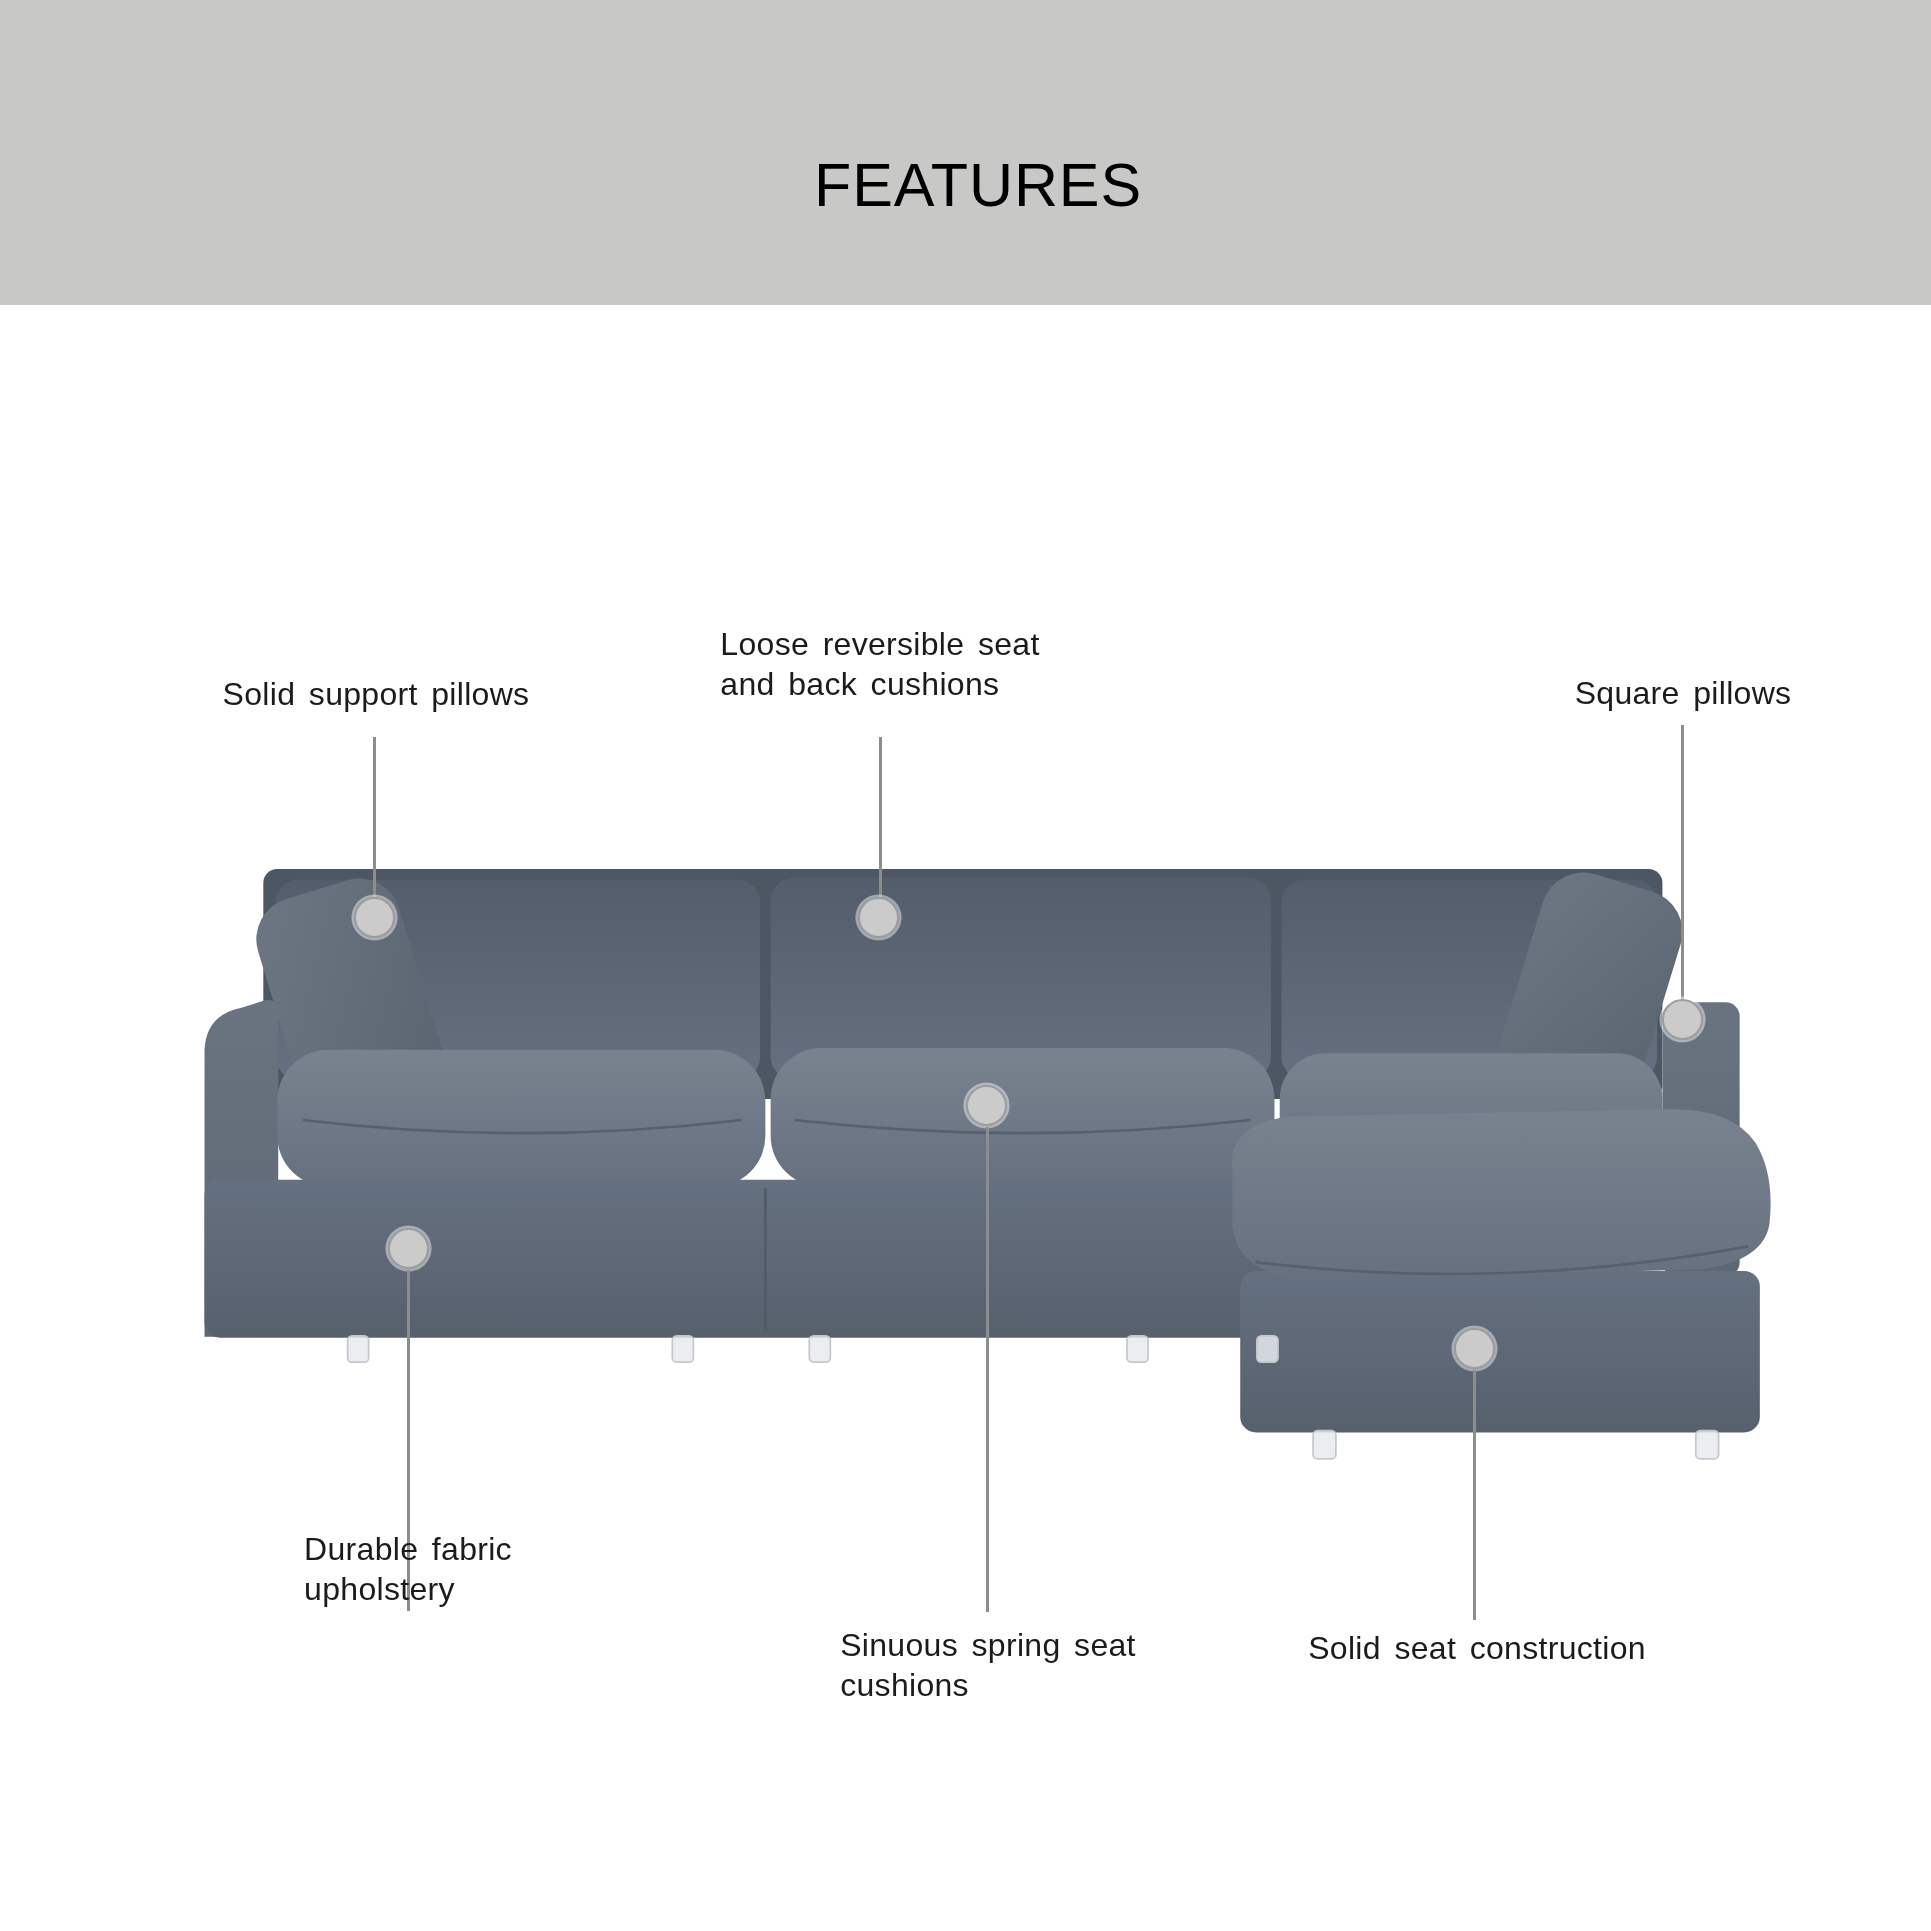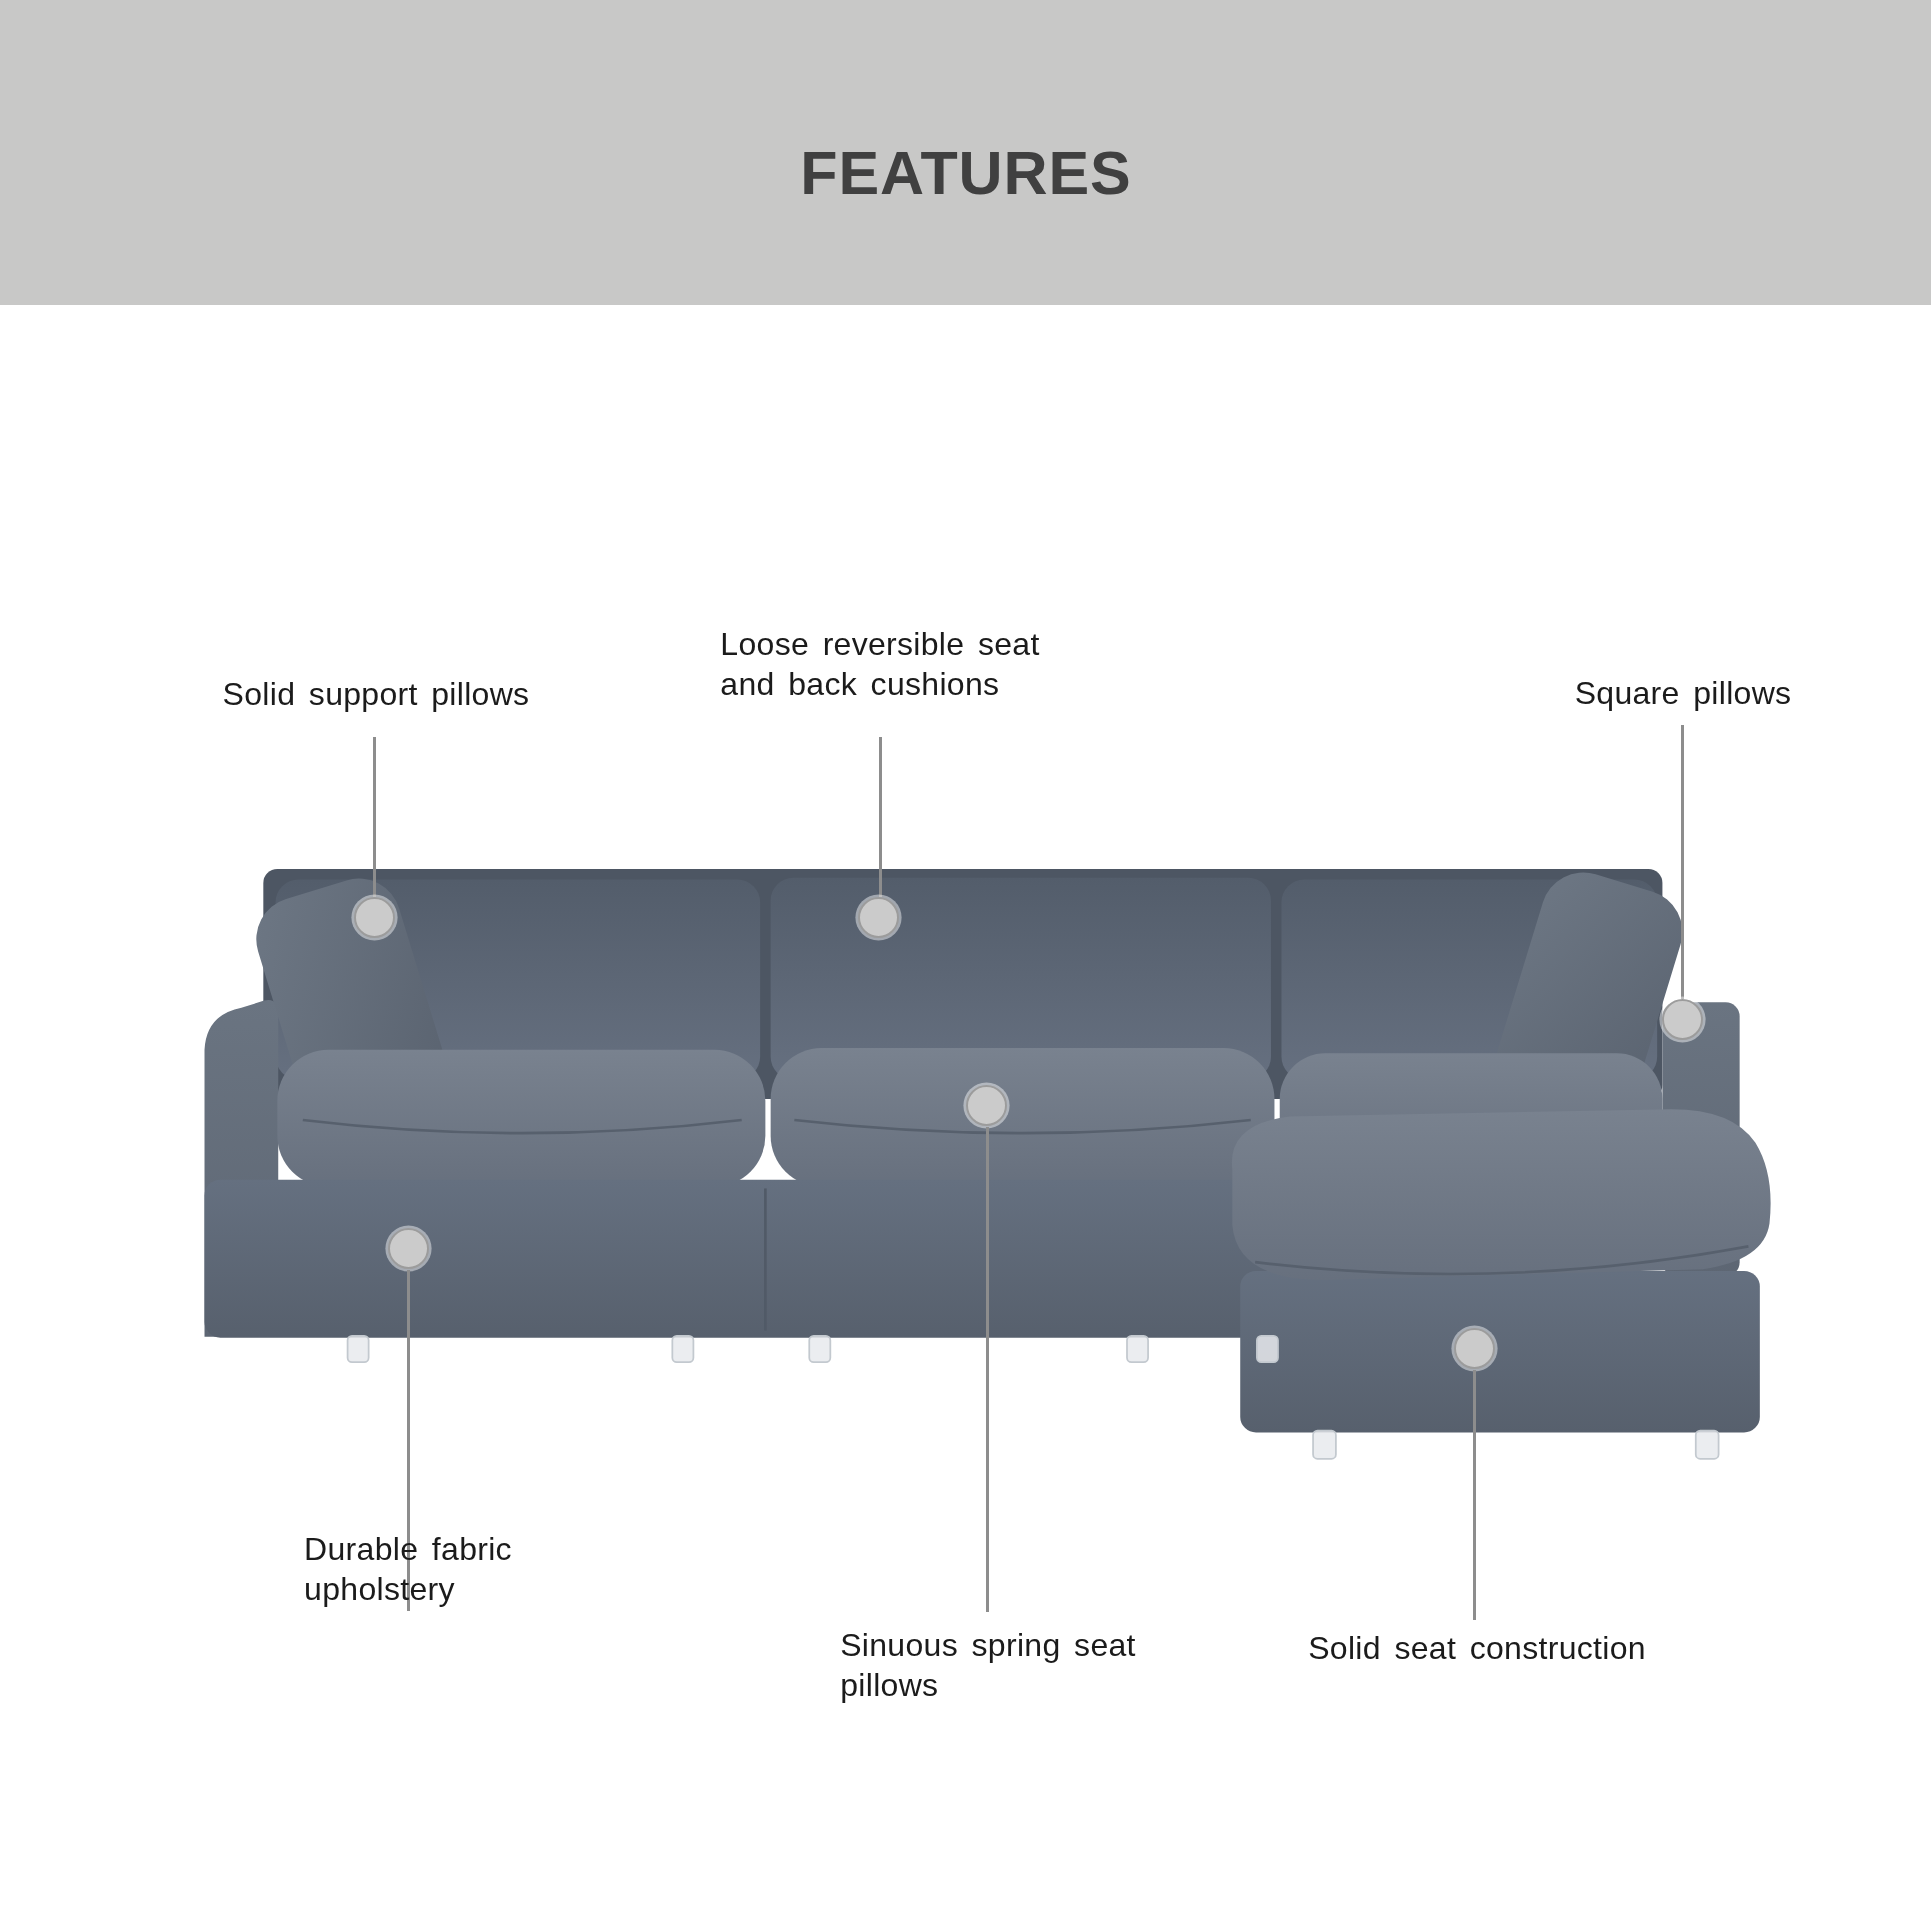--- a/index.html
+++ b/index.html
@@ -12,23 +12,23 @@
 
   
   .banner {
     position: absolute; left: 0; top: 0;
     width: 1931px; height: 305px;
     background: #c8c8c7;
   }
   .banner h1 {
     position: absolute; left: 966px; top: 173px;
     transform: translate(-50%, -50%);
-    margin: 0;
-    font-size: 61px; font-weight: 700; letter-spacing: 0.9px;
-    color: #404040;
+    margin: 12px;
+    font-size: 61px; font-weight: 400; letter-spacing: 0.9px;
+    color: #000000;
     white-space: nowrap;
   }
 
   
   .stage { position: absolute; inset: 0; }
   svg.sofa { position: absolute; left: 0; top: 0; }
 
   
   .callout-label {
     position: absolute;
@@ -183,21 +183,21 @@
       <div class="callout-dot" style="left:388px; top:1228px;"></div>
       <div class="callout-line" style="left:407px; top:1270px; height:341px;"></div>
       <div class="callout-label" style="left:408px; top:1529px;">Durable fabric
 upholstery</div>
     </div>
 
     <div>
       <div class="callout-dot" style="left:966px; top:1085px;"></div>
       <div class="callout-line" style="left:986px; top:1127px; height:485px;"></div>
       <div class="callout-label" style="left:988px; top:1625px;">Sinuous spring seat
-pillows</div>
+cushions</div>
     </div>
 
     <div>
       <div class="callout-dot" style="left:1454px; top:1328px;"></div>
       <div class="callout-line" style="left:1473px; top:1370px; height:250px;"></div>
       <div class="callout-label" style="left:1477px; top:1628px;">Solid seat construction</div>
     </div>
 
   </main>
 </div>

